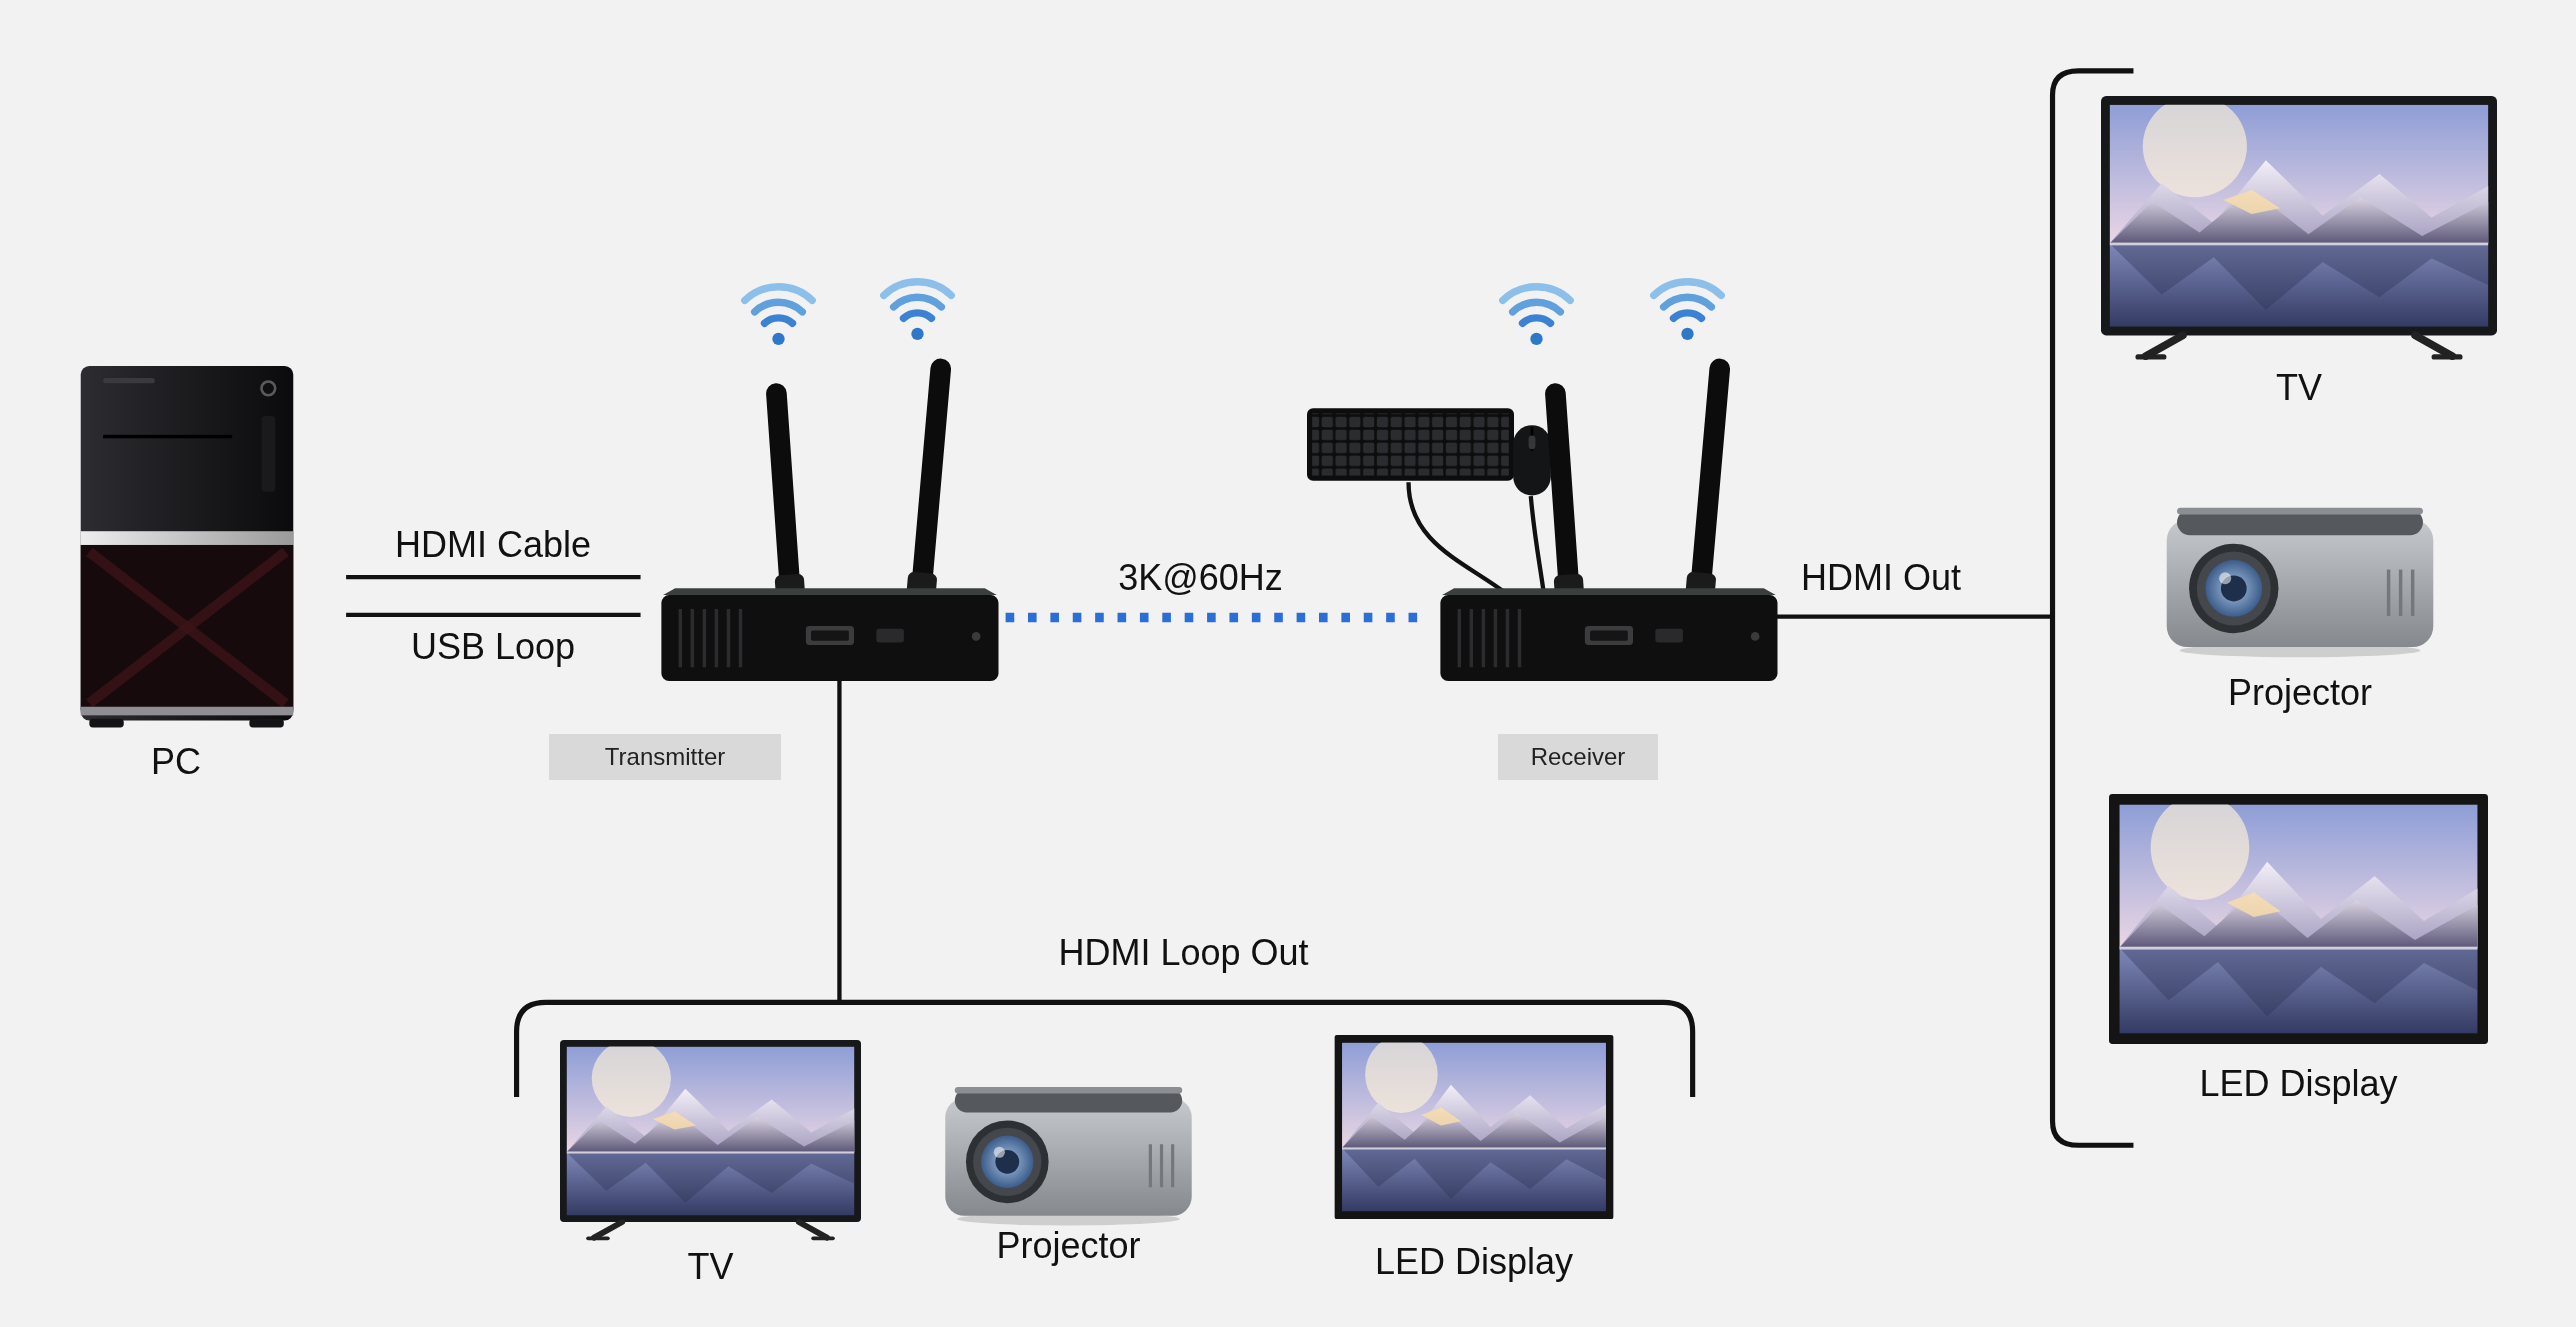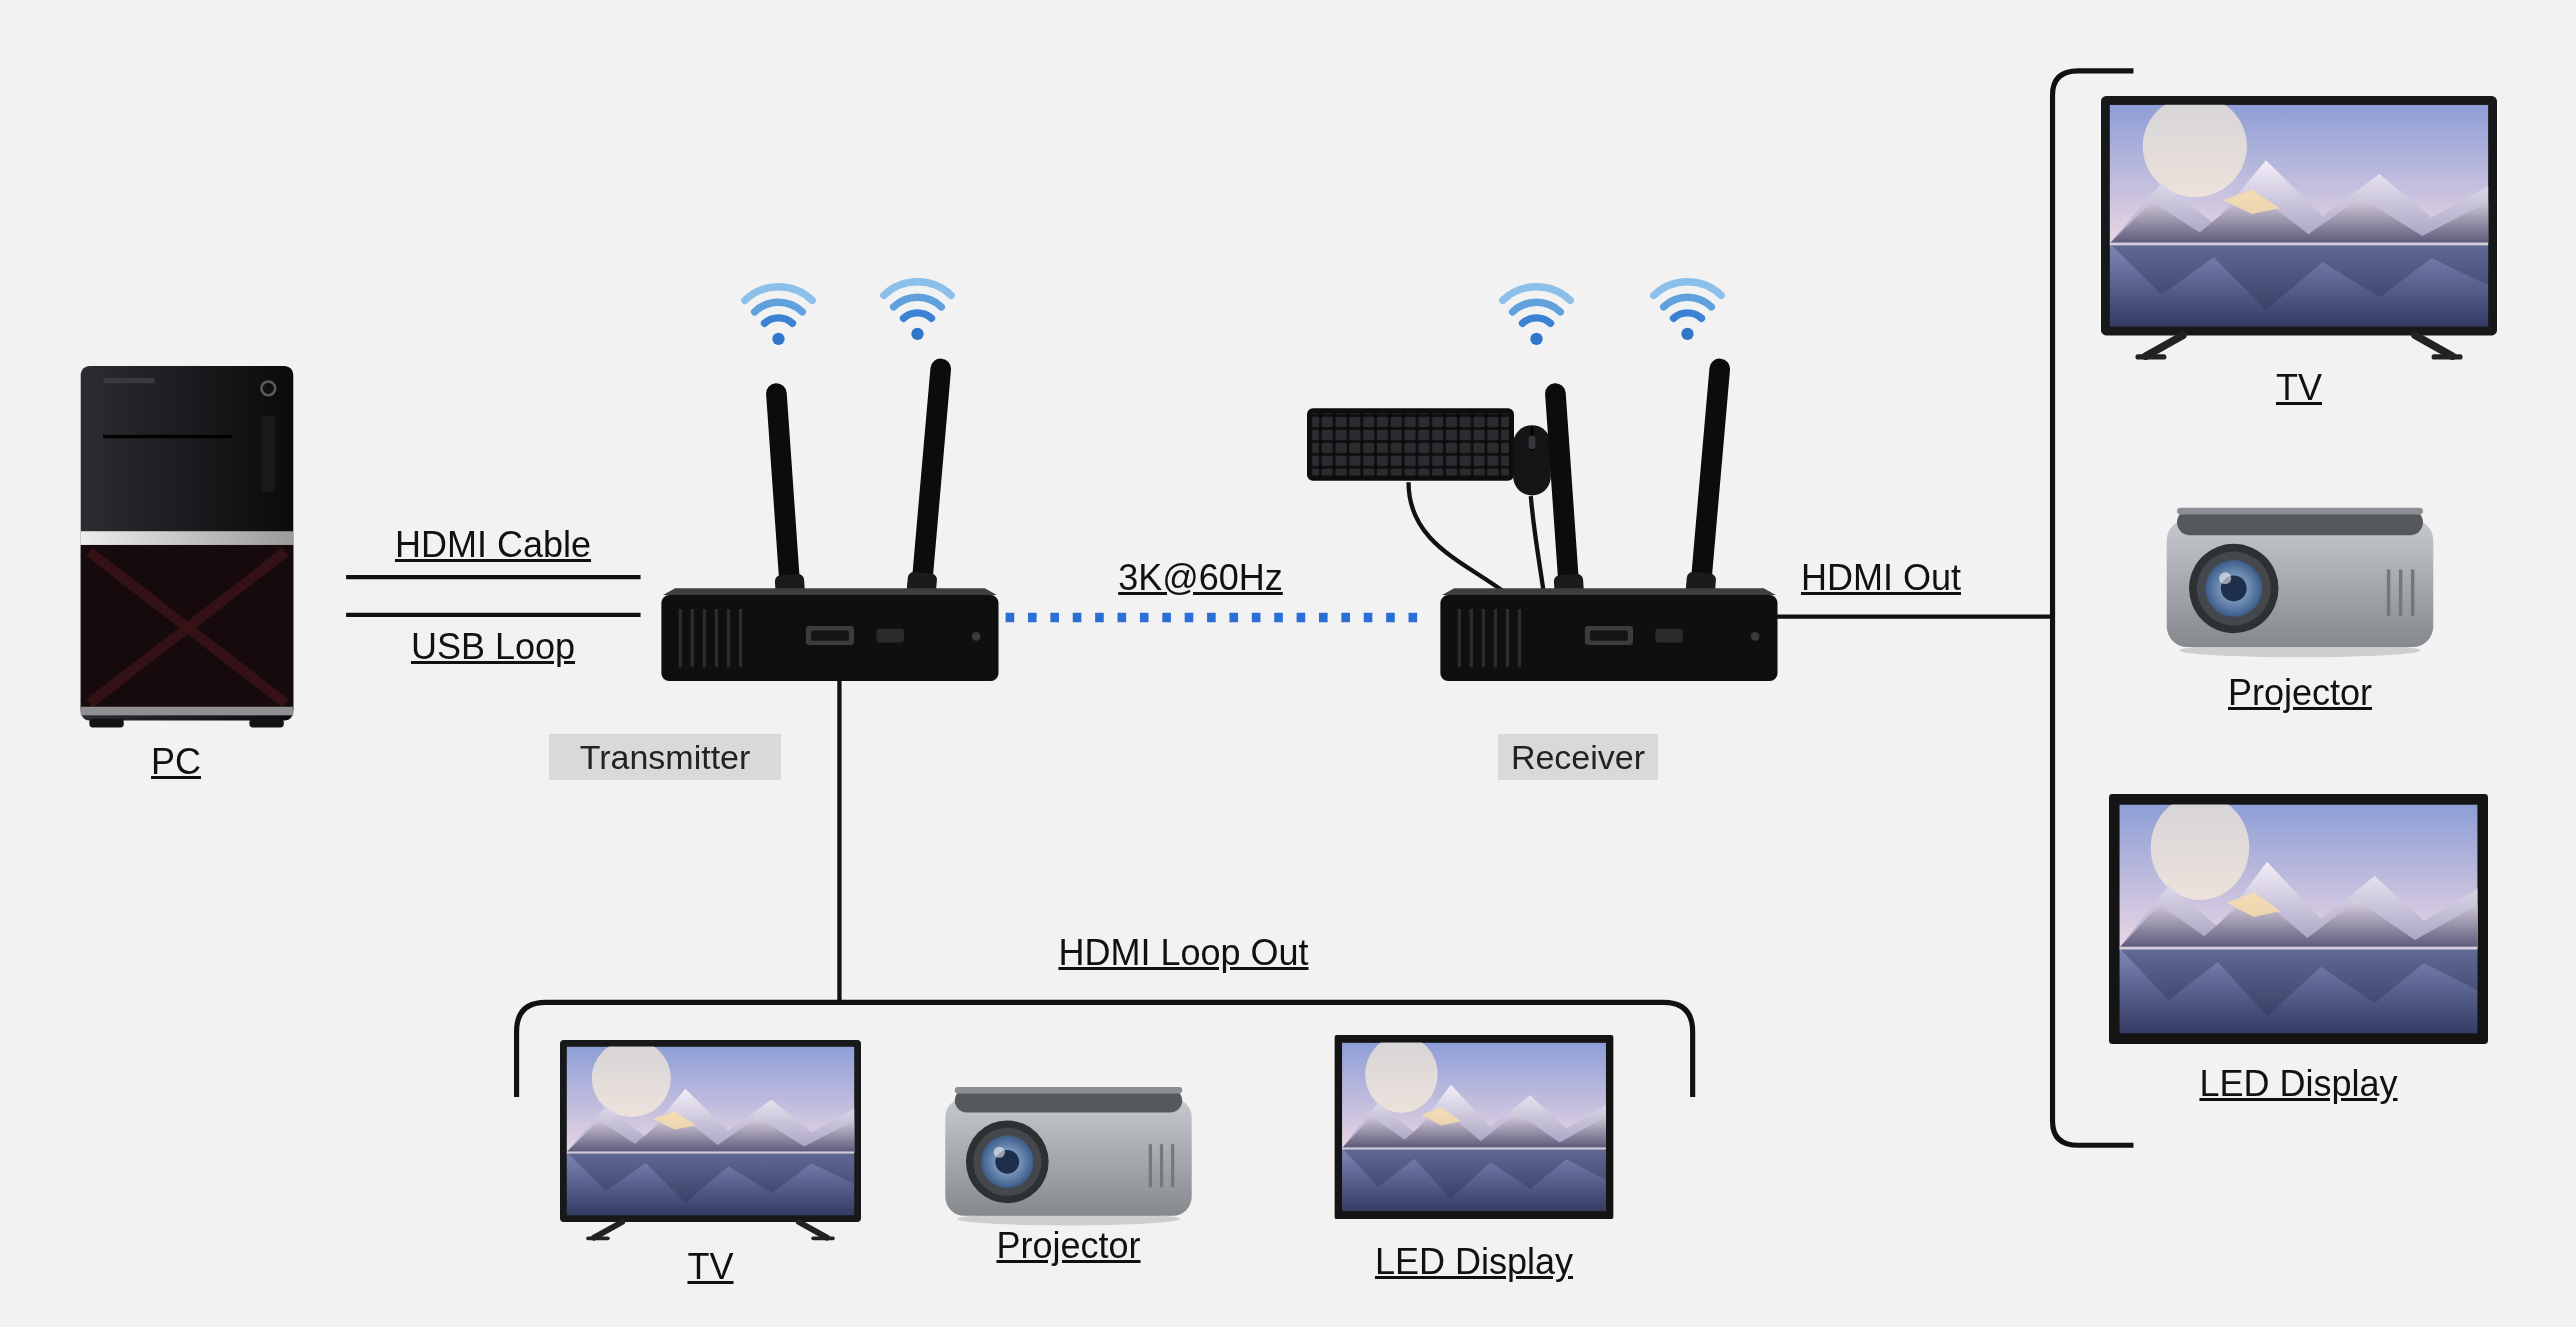--- a/index.html
+++ b/index.html
@@ -26,28 +26,27 @@
     display:block;
   }
   .lbl{
     position:absolute;
     z-index:3;
     font-size:36px;
     line-height:1.1;
     text-align:center;
     color:#111;
     white-space:nowrap;
-    text-decoration:underline;
   }
   .badge{
     position:absolute;
     z-index:3;
     background:#d9d9d9;
     color:#222;
-    font-size:34px;
+    font-size:24px;
     display:flex;
     align-items:center;
     justify-content:center;
     height:46px;
   }
 </style>
 </head>
 <body>
 
 <div id="canvas">

